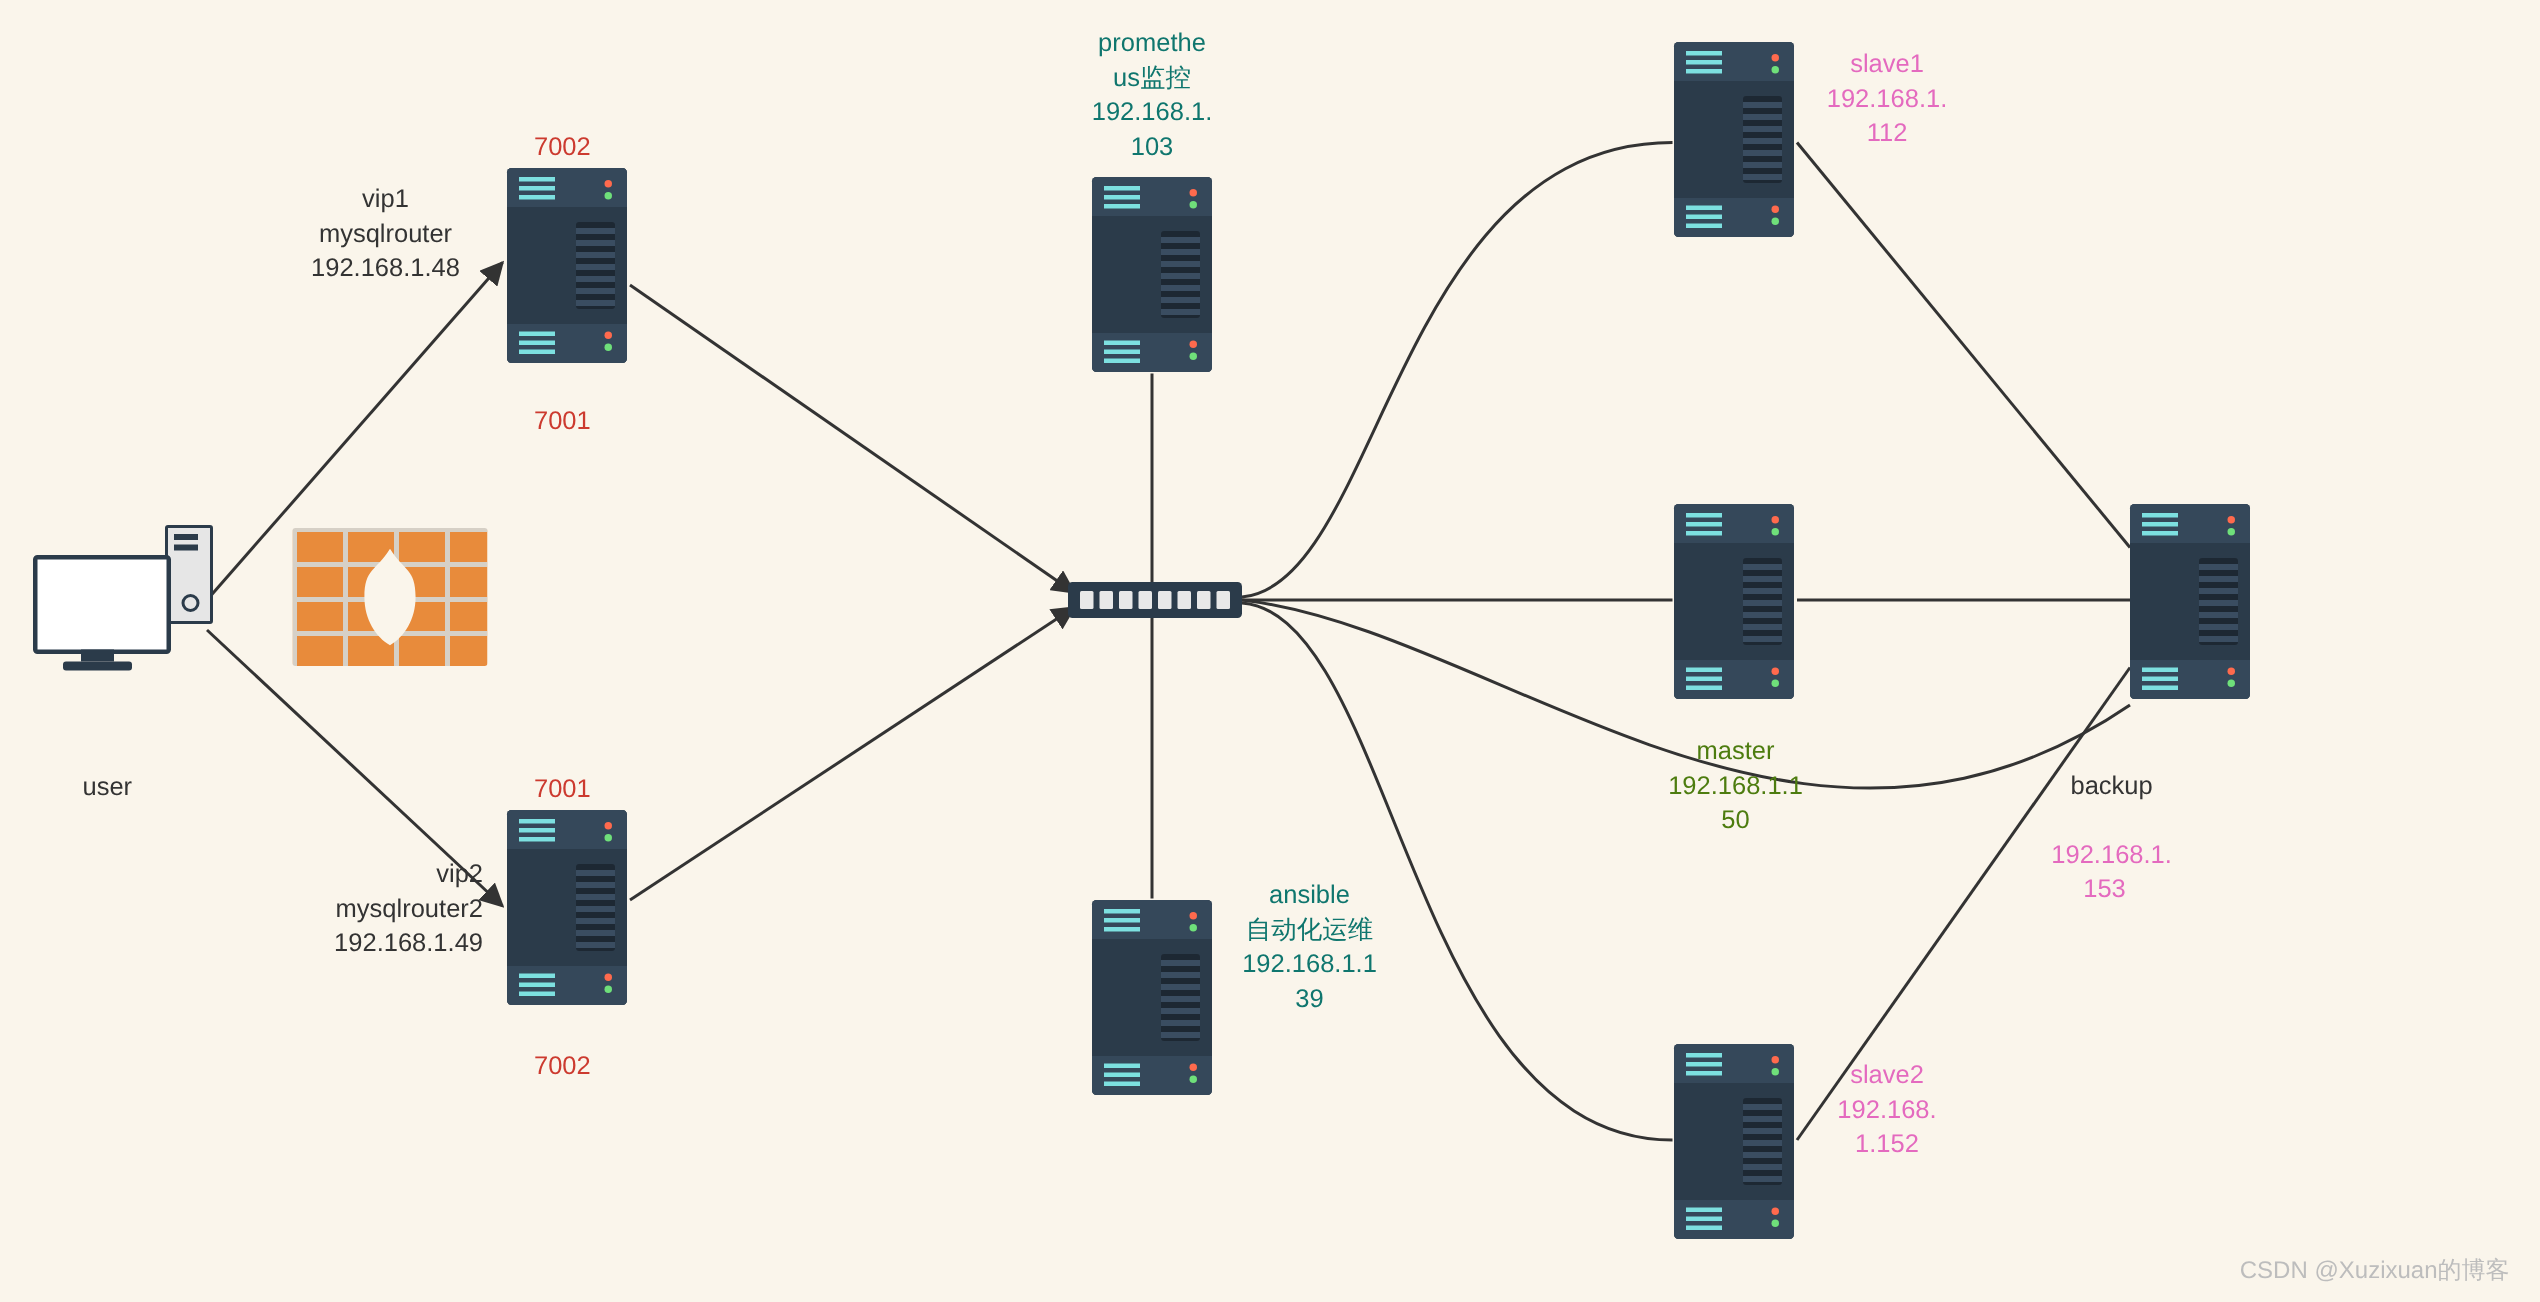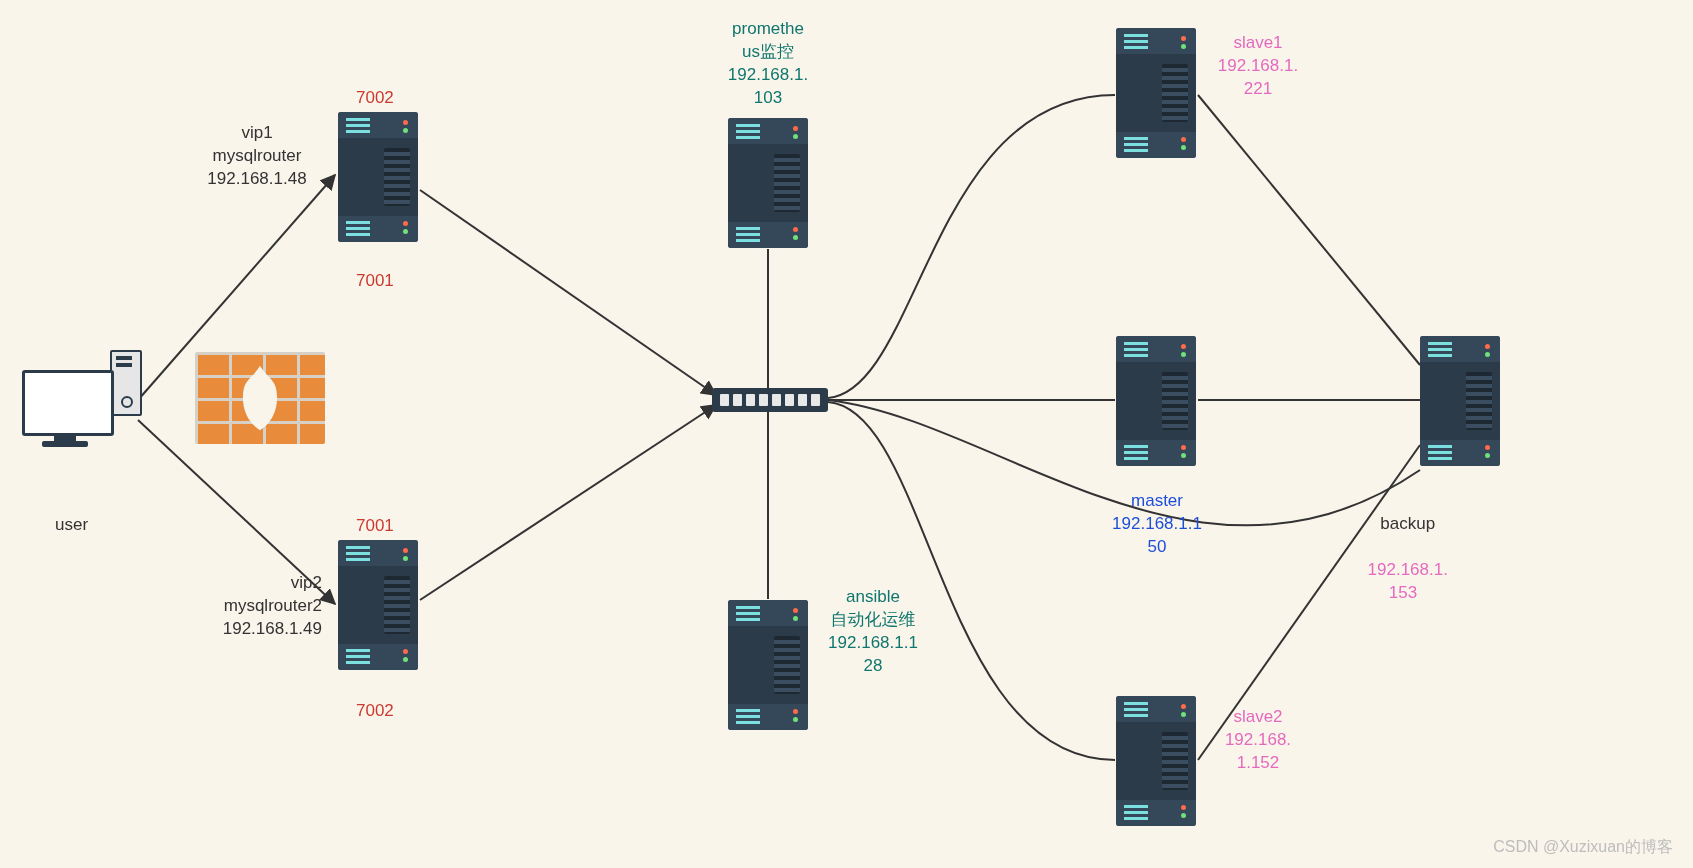--- a/index.html
+++ b/index.html
@@ -2,21 +2,21 @@
 <html><head>
 <meta charset="utf-8">
 <style>
   html,body{margin:0;padding:0;width:1693px;height:868px;background:#faf5eb;font-family:"Microsoft YaHei",Arial,sans-serif;font-size:17px;overflow:hidden}
   .stage{position:relative;width:1693px;height:868px}
   svg.links{position:absolute;left:0;top:0;width:1693px;height:868px;pointer-events:none}
   .lbl{position:absolute;text-align:center;line-height:1.35;white-space:pre}
   .c-black{color:#333}
   .c-red{color:#cc3a2f}
   .c-teal{color:#0f766e}
-  .c-blue{color:#1d4ed8}
+  .c-blue{color:#4d7c0f}
   .c-pink{color:#e46abf}
   .watermark{position:absolute;right:20px;bottom:10px;color:#bdbdbd;font-size:16px}
   
   .server{position:absolute;width:80px;height:130px}
   .server .chassis{position:absolute;left:0;top:0;width:80px;height:130px;background:#2b3b4a;border-radius:3px}
   .server .top{position:absolute;left:0;top:0;width:80px;height:26px;background:#35485a;border-radius:3px 3px 0 0}
   .server .bot{position:absolute;left:0;bottom:0;width:80px;height:26px;background:#35485a;border-radius:0 0 3px 3px}
   .server .bars{position:absolute;left:8px;width:24px;height:3px;background:#7de0e0;box-shadow:0 6px 0 #7de0e0,0 12px 0 #7de0e0}
   .server .bars.t{top:6px}
   .server .bars.b{bottom:18px}
@@ -168,21 +168,21 @@
       <div class="bars b"></div>
       <div class="vent"></div>
       <div class="led led1"></div>
       <div class="led led2"></div>
       <div class="led led3"></div>
       <div class="led led4"></div>
 </div>
 <div class="lbl c-teal" style="left:818px;top:586px;width:110px">ansible
 自动化运维
 192.168.1.1
-28</div>
+39</div>
 
 <div class="server" style="left:1116px;top:336px">
   <div class="chassis"></div>
       <div class="top"></div>
       <div class="bot"></div>
       <div class="bars t"></div>
       <div class="bars b"></div>
       <div class="vent"></div>
       <div class="led led1"></div>
       <div class="led led2"></div>
@@ -200,21 +200,21 @@
       <div class="bars t"></div>
       <div class="bars b"></div>
       <div class="vent"></div>
       <div class="led led1"></div>
       <div class="led led2"></div>
       <div class="led led3"></div>
       <div class="led led4"></div>
 </div>
 <div class="lbl c-pink" style="left:1208px;top:32px;width:100px">slave1
 192.168.1.
-221</div>
+112</div>
 
 <div class="server" style="left:1116px;top:696px">
   <div class="chassis"></div>
       <div class="top"></div>
       <div class="bot"></div>
       <div class="bars t"></div>
       <div class="bars b"></div>
       <div class="vent"></div>
       <div class="led led1"></div>
       <div class="led led2"></div>

